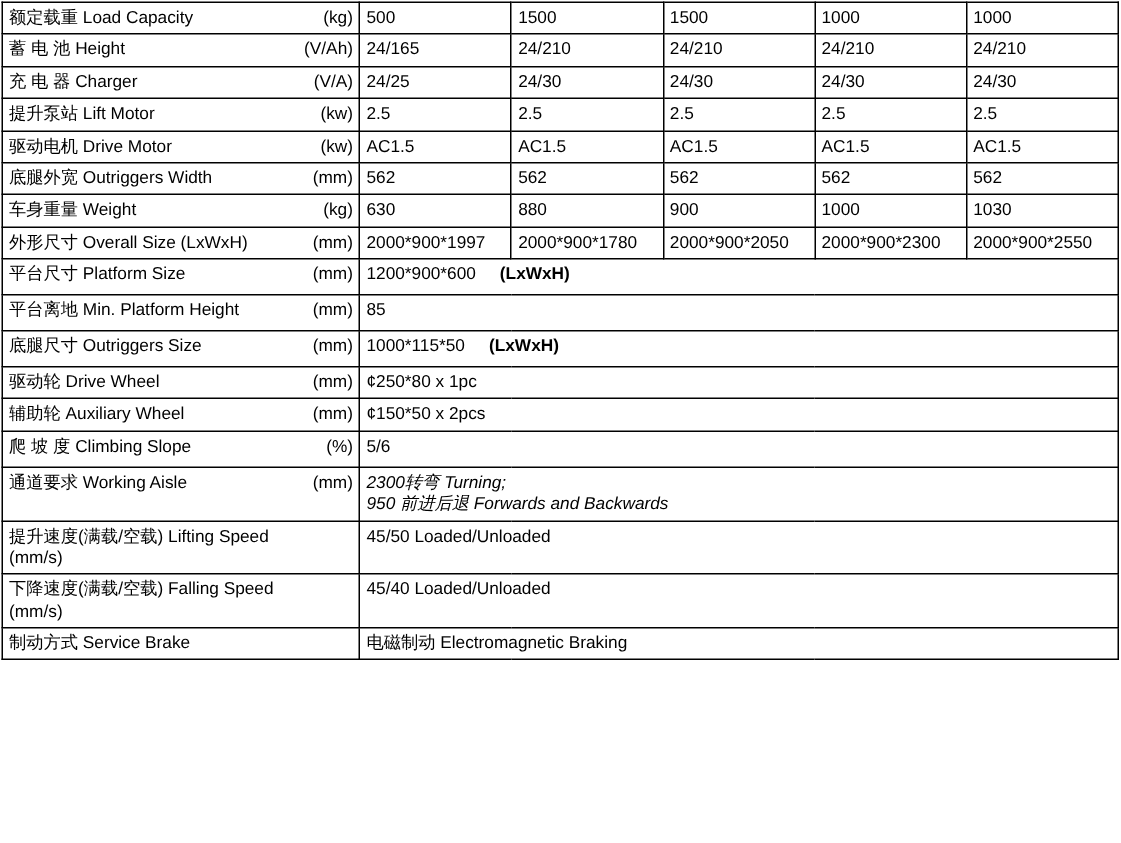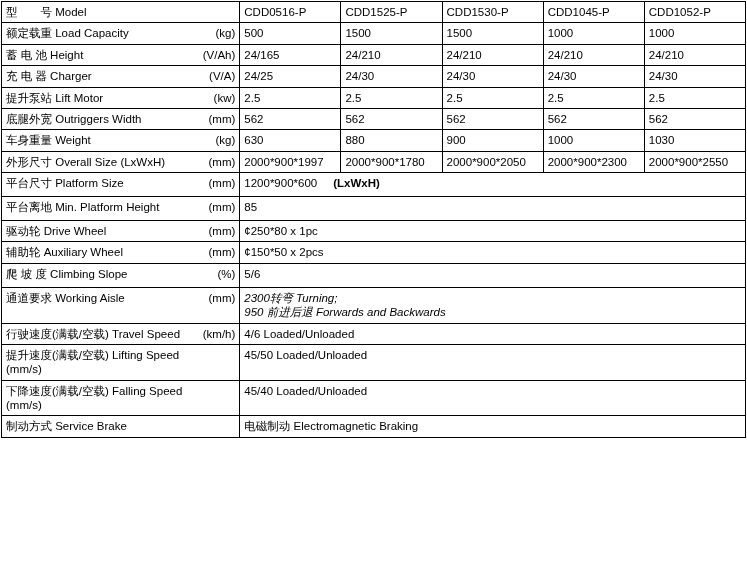--- a/index.html
+++ b/index.html
@@ -69,33 +69,20 @@
 <table id="spec-table">
   <colgroup>
     <col style="width:238px">
     <col style="width:101px">
     <col style="width:101px">
     <col style="width:101px">
     <col style="width:101px">
     <col style="width:101px">
   </colgroup>
   <tbody>
-    <tr>
-      <td class="label-cell">
-        <div class="label-inner">
-          <span class="label-text">型　　号 Model</span>
-          <span class="unit-text"></span>
-        </div>
-      </td>
-      <td class="val-cell">CDD0516-P</td>
-      <td class="val-cell">CDD1525-P</td>
-      <td class="val-cell">CDD1530-P</td>
-      <td class="val-cell">CDD1045-P</td>
-      <td class="val-cell">CDD1052-P</td>
-    </tr>
 
     <tr>
       <td class="label-cell">
         <div class="label-inner">
           <span class="label-text">额定载重 Load Capacity</span>
           <span class="unit-text">(kg)</span>
         </div>
       </td>
       <td class="val-cell">500</td>
       <td class="val-cell">1500</td>
@@ -140,20 +127,33 @@
           <span class="unit-text">(kw)</span>
         </div>
       </td>
       <td class="val-cell">2.5</td>
       <td class="val-cell">2.5</td>
       <td class="val-cell">2.5</td>
       <td class="val-cell">2.5</td>
       <td class="val-cell">2.5</td>
     </tr>
 
+    <tr>
+      <td class="label-cell">
+        <div class="label-inner">
+          <span class="label-text">驱动电机 Drive Motor</span>
+          <span class="unit-text">(kw)</span>
+        </div>
+      </td>
+      <td class="val-cell">AC1.5</td>
+      <td class="val-cell">AC1.5</td>
+      <td class="val-cell">AC1.5</td>
+      <td class="val-cell">AC1.5</td>
+      <td class="val-cell">AC1.5</td>
+    </tr>
 
     <tr>
       <td class="label-cell">
         <div class="label-inner">
           <span class="label-text">底腿外宽 Outriggers Width</span>
           <span class="unit-text">(mm)</span>
         </div>
       </td>
       <td class="val-cell">562</td>
       <td class="val-cell">562</td>
@@ -207,20 +207,31 @@
         <div class="label-inner">
           <span class="label-text">平台离地 Min. Platform Height</span>
           <span class="unit-text">(mm)</span>
         </div>
       </td>
       <td colspan="5">
         <span>85</span><span class="sub"></span>
       </td>
     </tr>
 
+    <tr class="tall">
+      <td class="label-cell">
+        <div class="label-inner">
+          <span class="label-text">底腿尺寸 Outriggers Size</span>
+          <span class="unit-text">(mm)</span>
+        </div>
+      </td>
+      <td colspan="5">
+        <span>1000*115*50</span><span class="sub">(LxWxH)</span>
+      </td>
+    </tr>
 
     <tr>
       <td class="label-cell">
         <div class="label-inner">
           <span class="label-text">驱动轮 Drive Wheel</span>
           <span class="unit-text">(mm)</span>
         </div>
       </td>
       <td colspan="5">¢250*80 x 1pc</td>
     </tr>
@@ -252,29 +263,20 @@
           <span class="label-text">通道要求 Working Aisle</span>
           <span class="unit-text">(mm)</span>
         </div>
       </td>
       <td colspan="5" class="two-line">
         <div>2300转弯 Turning;</div>
         <div>950 前进后退 Forwards and Backwards</div>
       </td>
     </tr>
 
-    <tr>
-      <td class="label-cell">
-        <div class="label-inner">
-          <span class="label-text">行驶速度(满载/空载) Travel Speed</span>
-          <span class="unit-text">(km/h)</span>
-        </div>
-      </td>
-      <td colspan="5">4/6 Loaded/Unloaded</td>
-    </tr>
 
     <tr>
       <td class="label-cell">
         <div class="label-inner">
           <span class="label-text">提升速度(满载/空载)  Lifting Speed</span>
           <span class="unit-text"></span>
         </div>
         <div class="label-text">(mm/s)</div>
       </td>
       <td colspan="5">45/50 Loaded/Unloaded</td>

